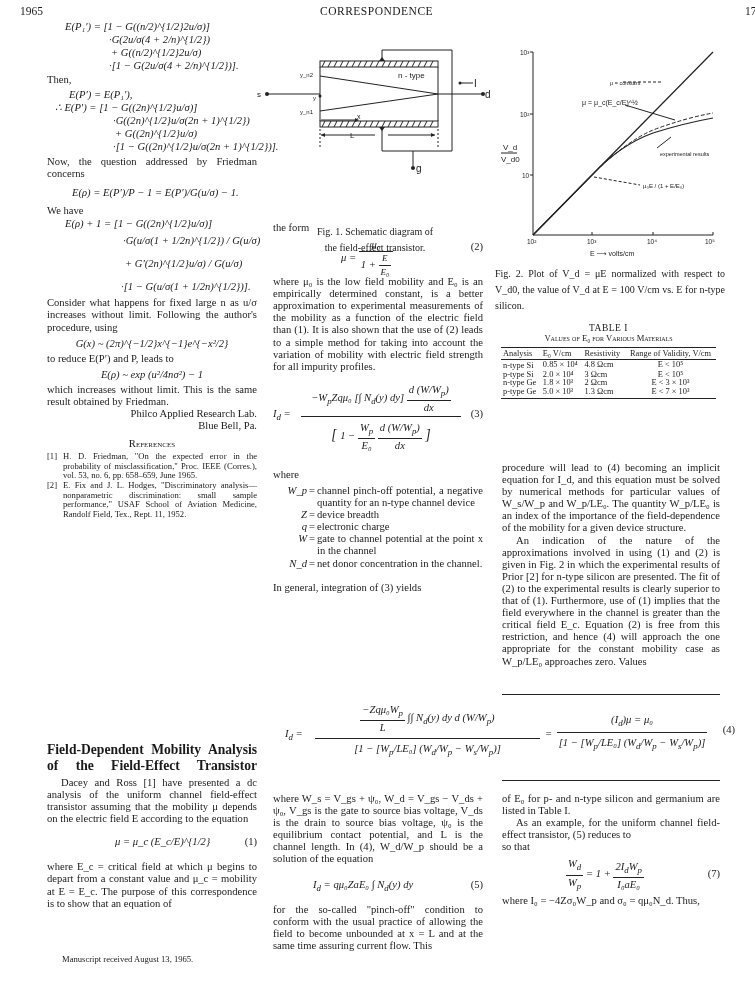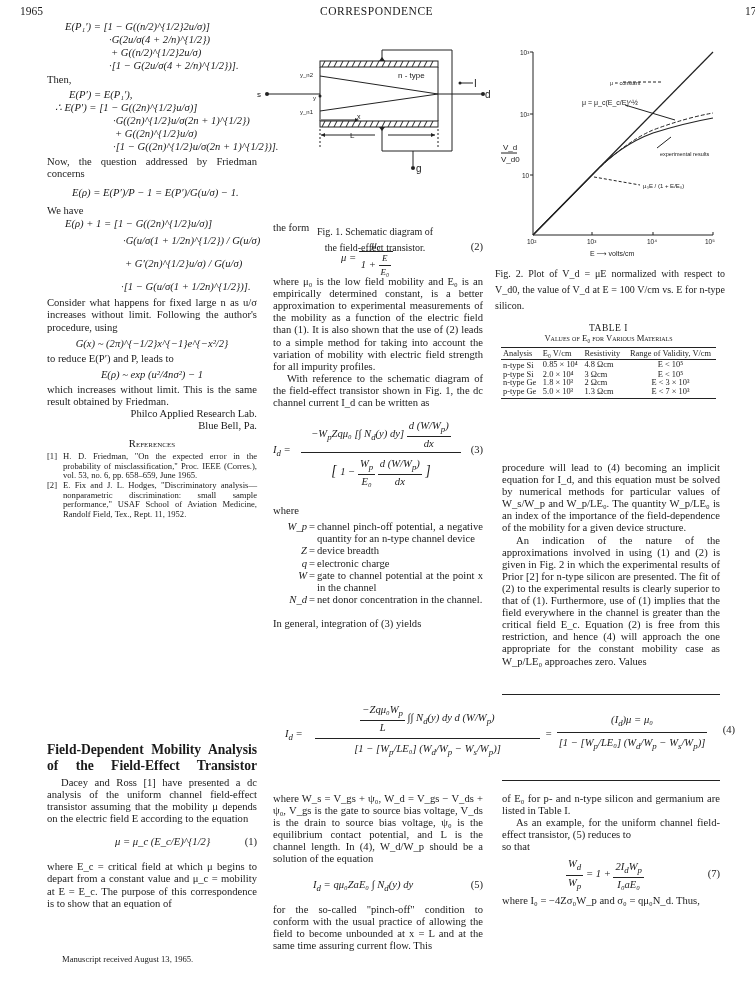--- a/index.html
+++ b/index.html
@@ -145,21 +145,20 @@
 
 <div class="abs" style="left:273px;top:222px;width:210px;">
   <div class="txt">the form</div>
   <div style="position:relative;height:42px;">
     <div class="eq" style="position:absolute;left:68px;top:4px;">
       μ = <span class="frac"><span>μ₀</span><span class="den">1 + <span class="frac" style="font-size:9px;"><span>E</span><span class="den">E₀</span></span></span></span>
     </div>
     <div class="eq eqn" style="position:absolute;right:0;top:6px;">(2)</div>
   </div>
   <div class="txt">where μ₀ is the low field mobility and E₀ is an empirically determined constant, is a better approximation to experimental measurements of the mobility as a function of the electric field than (1). It is also shown that the use of (2) leads to a simple method for taking into account the variation of mobility with electric field strength for all impurity profiles.</div>
-  <div class="txt ind">With reference to the schematic diagram of the field-effect transistor shown in Fig. 1, the dc channel current I_d can be written as</div>
   <div style="position:relative;height:90px;margin-top:6px;">
     <div class="eq" style="position:absolute;left:0;top:28px;">I<sub>d</sub> =</div>
     <div class="eq" style="position:absolute;left:28px;top:4px;width:160px;text-align:center;">
       <div style="border-bottom:1px solid #222;padding-bottom:2px;">−W<sub>p</sub>Zqμ₀ [∫ N<sub>d</sub>(y) dy] <span class="frac"><span>d (W/W<sub>p</sub>)</span><span class="den">dx</span></span></div>
       <div style="margin-top:4px;font-size:14px;">[ <span style="font-size:10.6px;">1 − <span class="frac"><span>W<sub>p</sub></span><span class="den">E₀</span></span> <span class="frac"><span>d (W/W<sub>p</sub>)</span><span class="den">dx</span></span></span> ]</div>
     </div>
     <div class="eq eqn" style="position:absolute;right:0;top:28px;">(3)</div>
   </div>
   <div class="txt">where</div>
   <div class="defs" style="margin-top:4px;">

